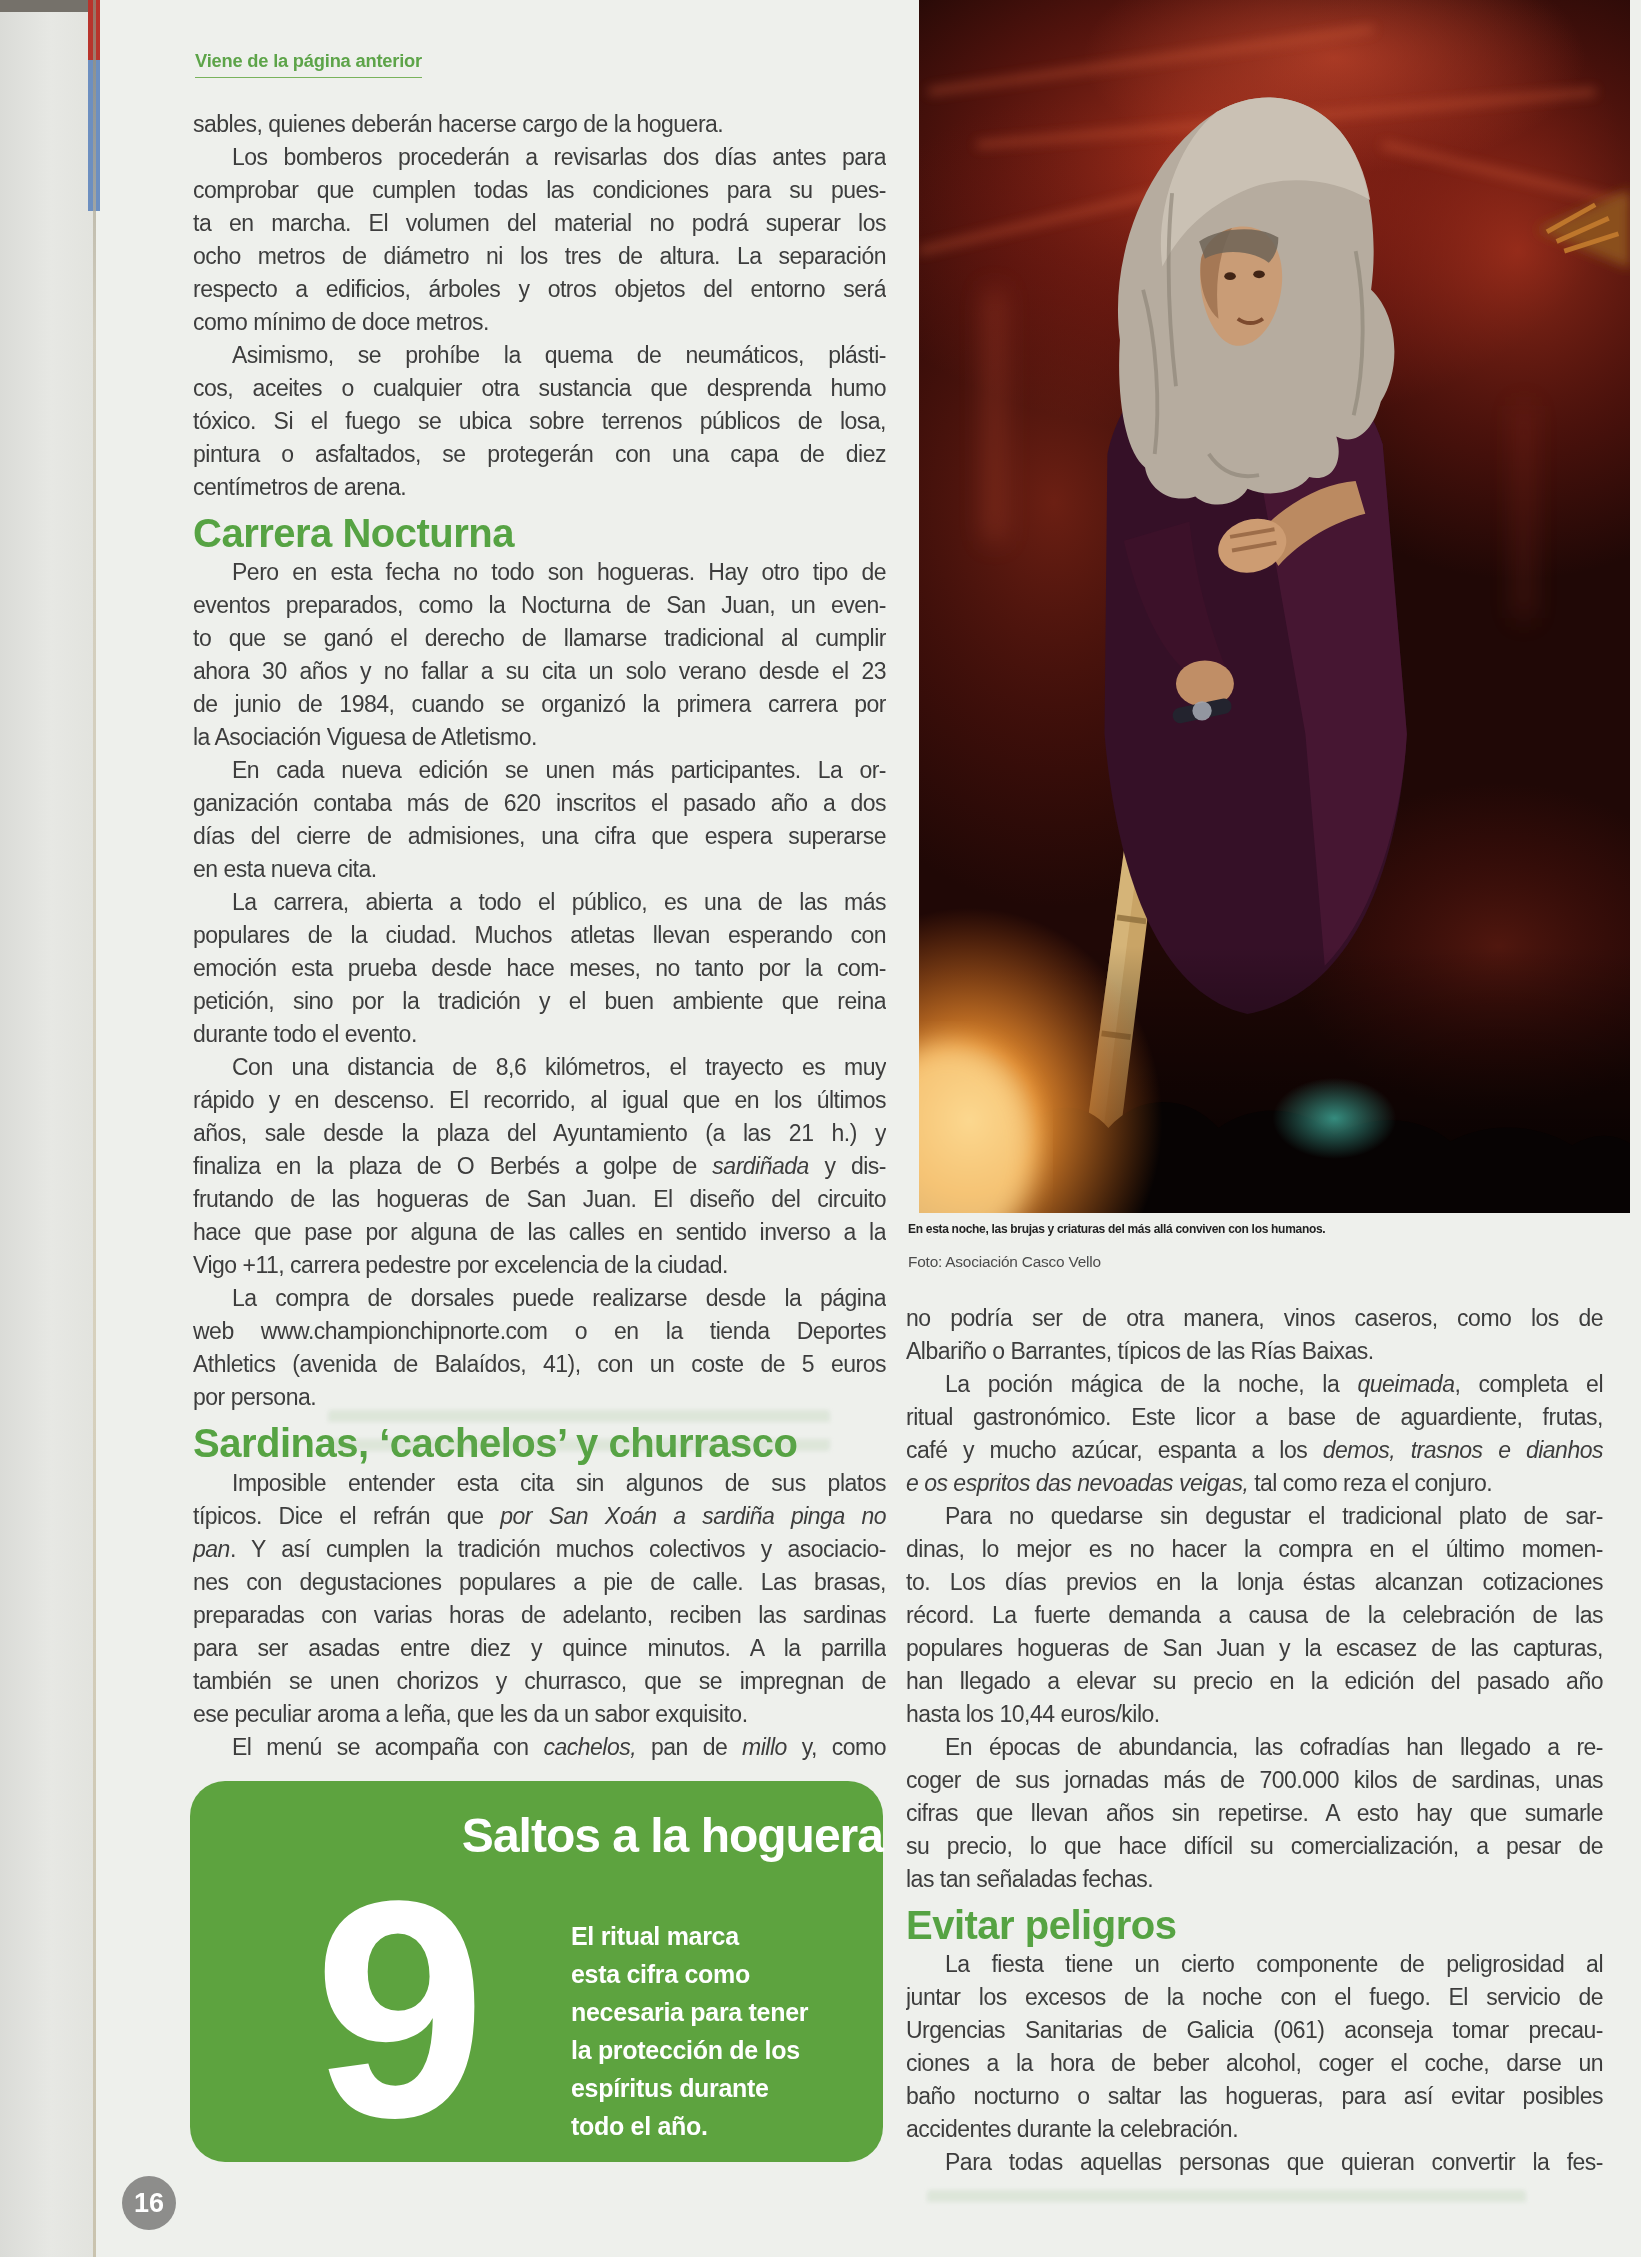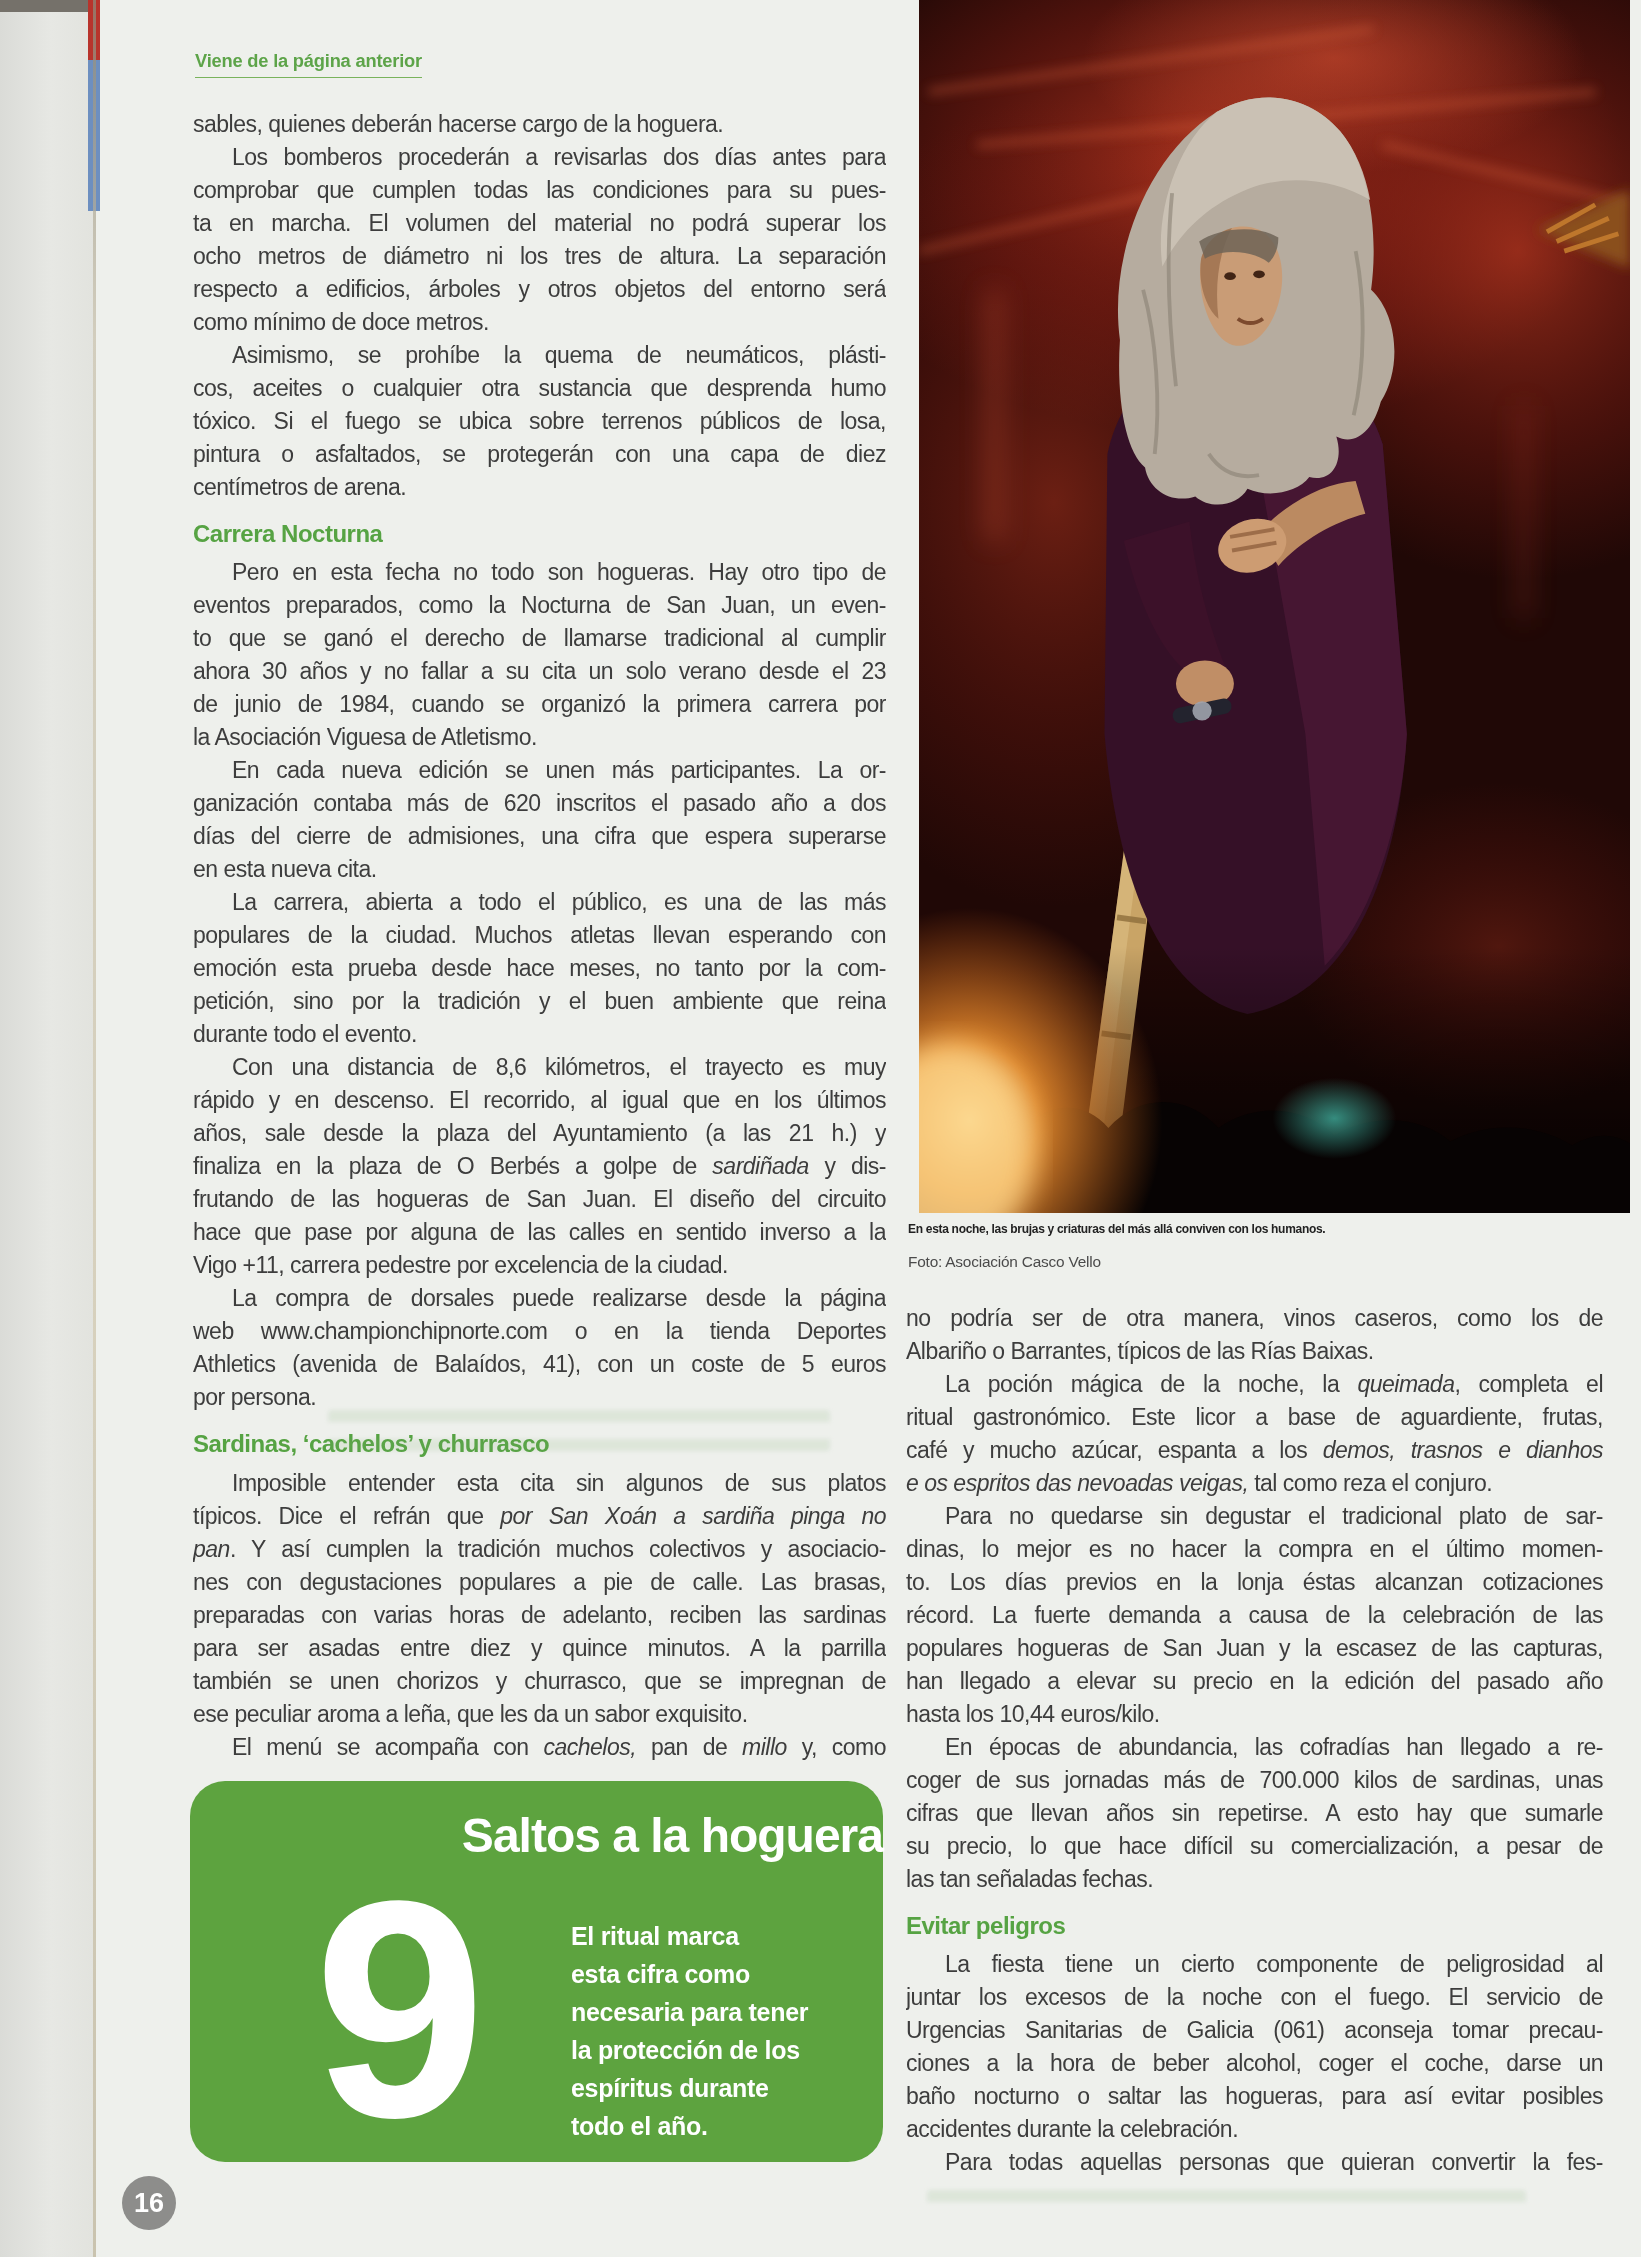--- a/index.html
+++ b/index.html
@@ -20,21 +20,21 @@
 
   .col-left  { position:absolute; left:193px; top:108px;  width:693px; }
   .col-right { position:absolute; left:906px; top:1302px; width:697px; }
 
   .body-text { font-size:23px; color:#3d3d3d; letter-spacing:-0.5px; }
   .pline { height:33px; line-height:33px; overflow:hidden; text-align:justify; text-align-last:justify; }
   .pline.lastline { text-align-last:left; }
   .pline.indent { text-indent:39px; }
   .it { font-style:italic; }
 
-  .section-heading { font-size:24px; font-weight:bold; color:#56a343; letter-spacing:-0.5px;
+  .section-heading { font-size:40px; font-weight:bold; color:#56a343; letter-spacing:-0.5px;
     margin:11.6px 0 5.8px 0; height:35px; line-height:35px; }
 
   
   .photo { position:absolute; left:919px; top:0; width:711px; height:1213px; overflow:hidden; background:#200806; }
   .caption { position:absolute; left:908px; top:1222px; width:714px; font-size:12px; font-weight:bold;
     color:#222; letter-spacing:-0.3px; }
   .credit { position:absolute; left:908px; top:1253px; width:483px; font-size:15.4px; color:#4b4b4b;
     letter-spacing:-0.2px; }
 
   

